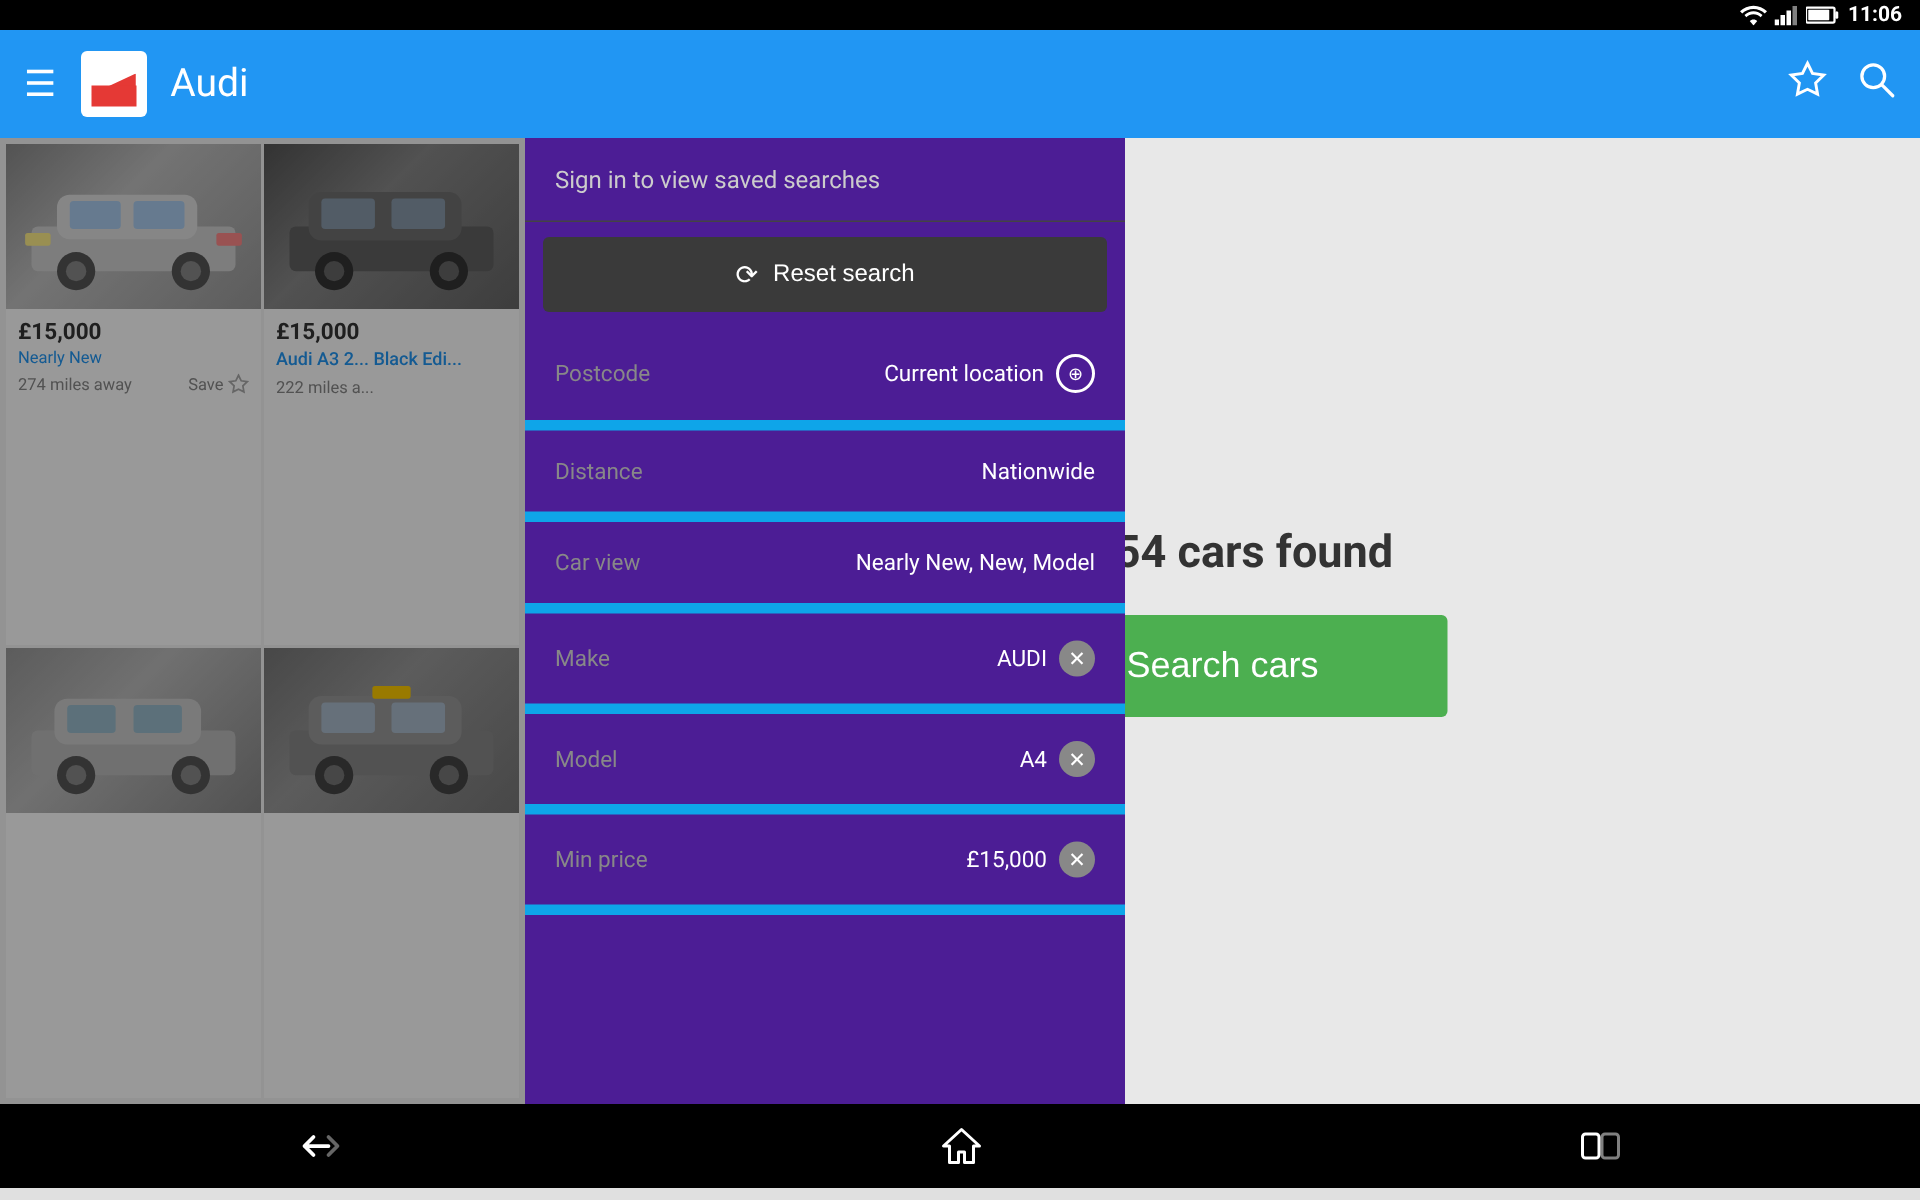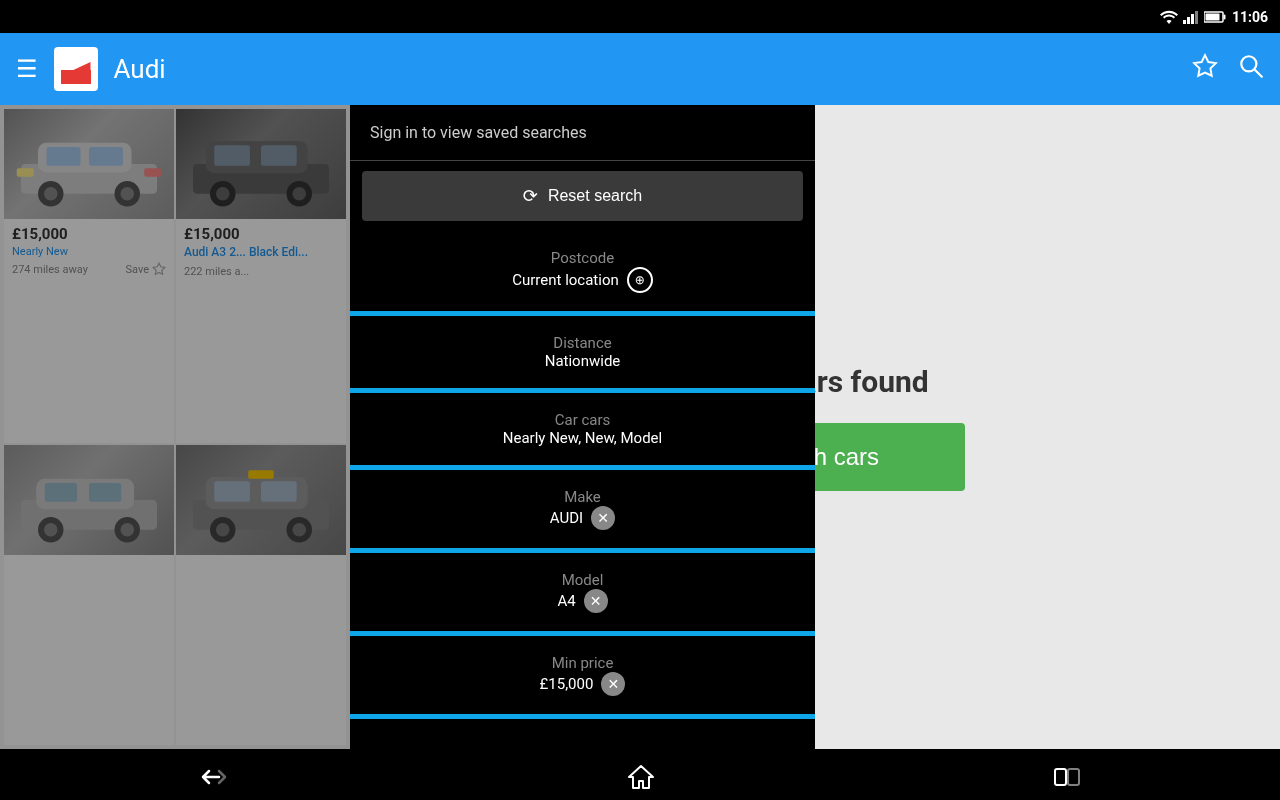--- a/index.html
+++ b/index.html
@@ -1,20 +1,20 @@
 <!DOCTYPE html>
 <html><head>
   <meta charset="utf-8">
   <style>
     * { margin: 0; padding: 0; box-sizing: border-box; }
     body { width: 1280px; height: 800px; overflow: hidden; font-family: 'Roboto', Arial, sans-serif; background: #e0e0e0; }
 
     
     .status-bar {
-      width: 100%; height: 33px; background: #000;
+      width: 100%; height: 20px; background: #000;
       display: flex; align-items: center; justify-content: flex-end;
       padding-right: 12px; gap: 6px;
     }
     .status-icons { display: flex; align-items: center; gap: 5px; }
     .status-time { color: #fff; font-size: 14px; font-weight: bold; }
 
     
     .top-bar {
       width: 100%; height: 72px; background: #2196F3;
       display: flex; align-items: center; padding: 0 16px; gap: 16px;
@@ -70,40 +70,40 @@
     .car-details { padding: 6px 8px 8px; }
     .car-price { font-size: 15px; font-weight: bold; color: #333; }
     .car-name { font-size: 12px; color: #2196F3; font-weight: 500; margin-top: 2px; line-height: 1.3; }
     .car-condition { font-size: 11px; color: #2196F3; margin-top: 2px; }
     .car-footer { display: flex; align-items: center; justify-content: space-between; margin-top: 4px; }
     .car-distance { font-size: 11px; color: #888; }
     .car-save { display: flex; align-items: center; gap: 3px; font-size: 11px; color: #888; cursor: pointer; }
 
     
     .overlay-panel {
-      position: absolute; left: 350px; top: 0; width: 465px; height: 100%;
-      background: #000000; z-index: 10;
+      position: absolute; left: 350px; top: 0; width: 400px; height: 100%;
+      background: #4c1d95; z-index: 10;
       display: flex; flex-direction: column;
     }
     .sign-in-row {
       padding: 18px 20px; border-bottom: 1px solid #444;
       color: #ccc; font-size: 16px; cursor: pointer;
     }
     .reset-search-btn {
       margin: 10px 12px; padding: 14px 20px;
       background: #3a3a3a; border: none; border-radius: 4px;
       color: #fff; font-size: 16px; cursor: pointer;
       display: flex; align-items: center; justify-content: center; gap: 10px;
     }
     .reset-icon { font-size: 18px; }
 
     .search-fields { flex: 1; overflow-y: auto; }
     .field-row {
       display: flex; align-items: center; justify-content: space-between;
-      padding: 18px 20px; border-bottom: 5px solid #0ea5e9; cursor: pointer; flex-direction: column;
+      padding: 18px 20px; border-bottom: 7px solid #0ea5e9; cursor: pointer;
     }
     .field-label { color: #888; font-size: 15px; }
     .field-value { color: #fff; font-size: 15px; display: flex; align-items: center; gap: 8px; }
     .location-icon {
       width: 26px; height: 26px; border-radius: 50%; border: 2px solid #fff;
       display: flex; align-items: center; justify-content: center; font-size: 12px; color: #fff;
     }
     .clear-btn {
       width: 24px; height: 24px; border-radius: 50%; background: #888;
       display: flex; align-items: center; justify-content: center;
@@ -304,21 +304,21 @@
           <span class="location-icon">⊕</span>
         </span>
       </div>
 
       <div class="field-row">
         <span class="field-label">Distance</span>
         <span class="field-value">Nationwide</span>
       </div>
 
       <div class="field-row">
-        <span class="field-label">Car cars</span>
+        <span class="field-label">Car view</span>
         <span class="field-value">Nearly New, New, Model</span>
       </div>
 
       <div class="field-row">
         <span class="field-label">Make</span>
         <span class="field-value">
           <span>AUDI</span>
           <span class="clear-btn">✕</span>
         </span>
       </div>

